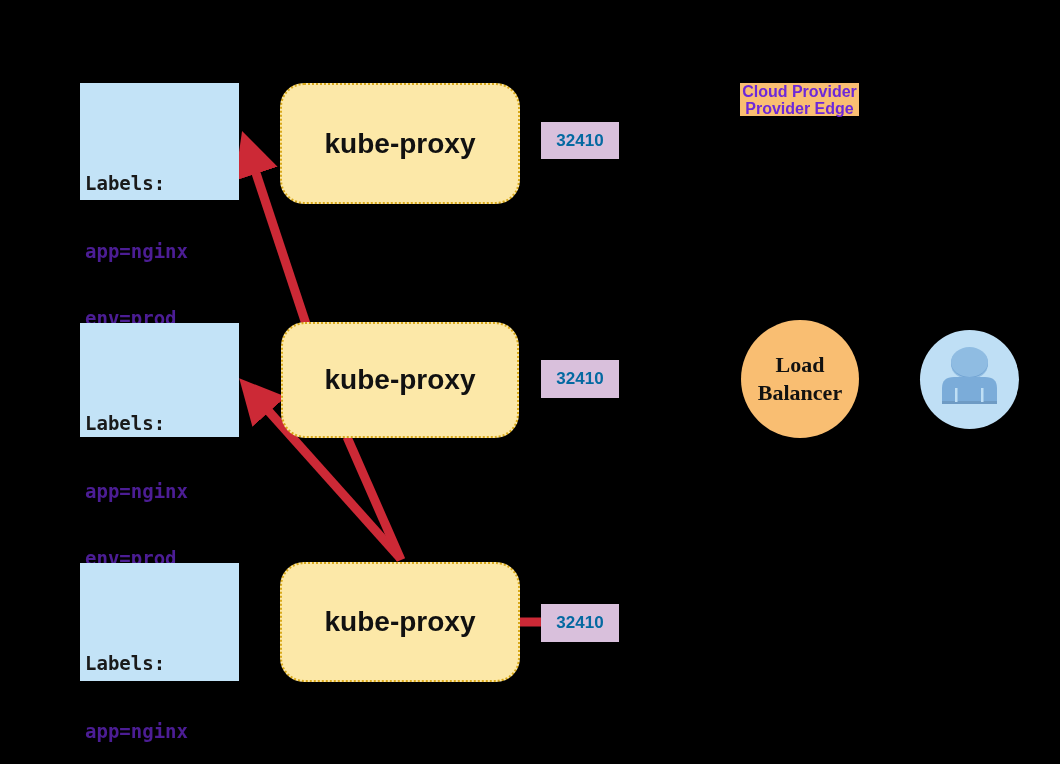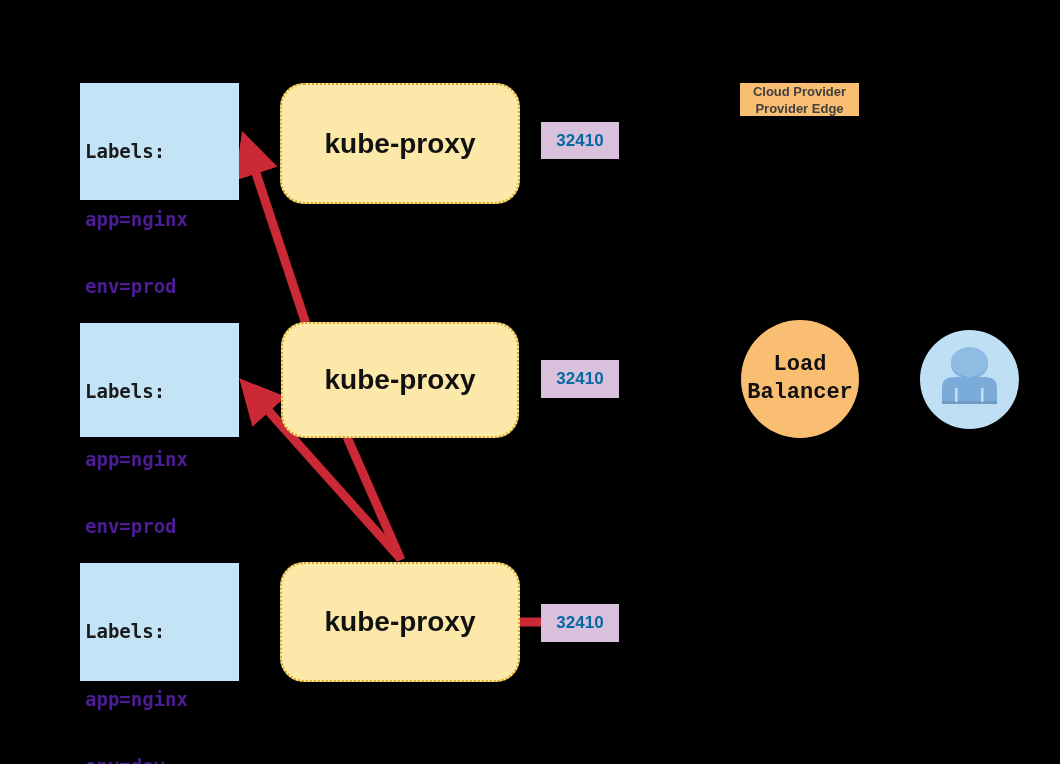--- a/index.html
+++ b/index.html
@@ -34,21 +34,21 @@
     background: #C3E3F7;
     box-sizing: border-box;
     padding: 12px 0 0 5px;
     font-family: "DejaVu Sans Mono", "Liberation Mono", monospace;
     font-size: 19px;
     font-weight: bold;
     line-height: 22.5px;
     letter-spacing: 0px;
     white-space: pre;
   }
-  .label-title { color: #1A1A1A; display: block; }
+  .label-title { color: #1A1A1A; display: block; margin-top: 32px; }
   .label-kv    { color: #4c1d95; display: block; }
 
   
   .node-box {
     position: absolute;
     background: #FCE8A8;
     border: 2px dotted #D8A81A;
     border-radius: 24px;
     box-sizing: border-box;
     display: flex;
@@ -76,43 +76,43 @@
 
   
   .edge-badge {
     position: absolute;
     background: #F9BE72;
     box-sizing: border-box;
     display: flex;
     flex-direction: column;
     align-items: center;
     justify-content: center;
-    color: #404040;
-    font-size: 13px;
+    color: #6d28d9;
+    font-size: 16px;
     font-weight: bold;
     line-height: 17px;
     text-align: center;
     font-family: "Liberation Sans", sans-serif;
   }
 
   
   .lb-circle {
     position: absolute;
     background: #F9BE72;
     border-radius: 50%;
     display: flex;
     flex-direction: column;
     align-items: center;
     justify-content: center;
     color: #111111;
     font-size: 22px;
     font-weight: bold;
     line-height: 28px;
     text-align: center;
-    font-family: Liberation Mono, monospace;
+    font-family: Liberation Serif, serif;
   }
 
   
   .user-avatar {
     position: absolute;
     border-radius: 50%;
     background: #BFDFF5;
     overflow: hidden;
   }
   .user-avatar svg { display: block; }

